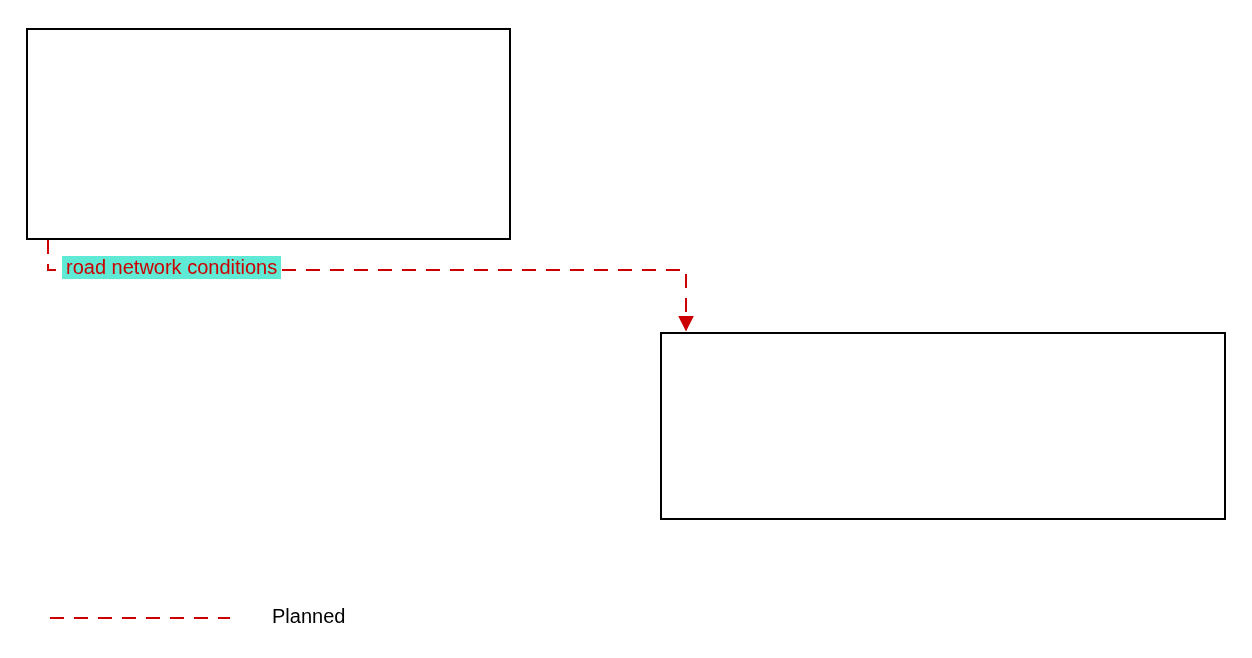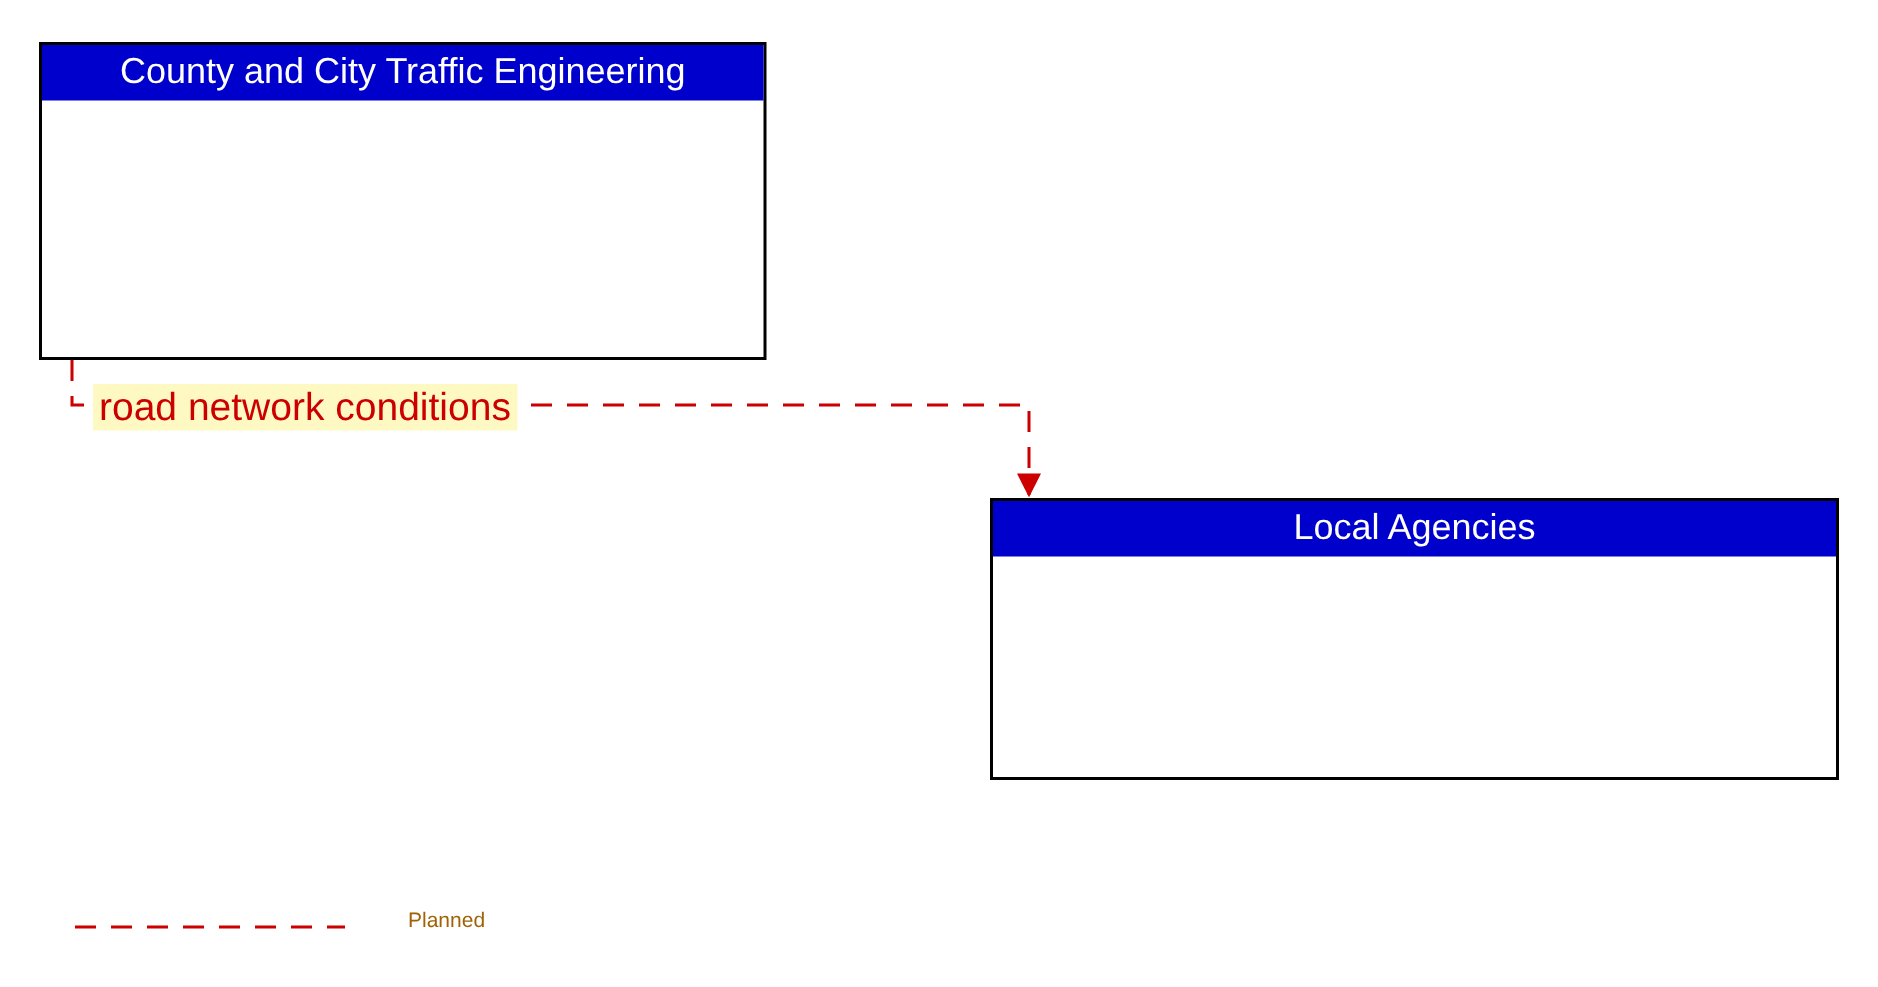--- a/index.html
+++ b/index.html
@@ -29,29 +29,29 @@
   .box-body {
     text-align: center;
     font-size: 24px;
     color: #000;
     padding: 6px 8px 8px 8px;
     line-height: 1.25;
   }
   .flow-label {
     position: absolute;
     color: #cc0000;
-    font-size: 26px;
+    font-size: 20px;
     white-space: nowrap;
-    background: #fef9c3;
+    background: #5eead4;
     padding: 0 4px;
   }
   .legend-label {
     position: absolute;
-    color: #a16207;
-    font-size: 14px;
+    color: #000000;
+    font-size: 20px;
   }
   svg.connectors {
     position: absolute;
     left: 0;
     top: 0;
     width: 1252px;
     height: 658px;
     pointer-events: none;
   }
 </style>
@@ -64,22 +64,20 @@
       <path d="M 0 0 L 10 5 L 0 10 z" fill="#cc0000"></path>
     </marker>
   </defs>
 
   <path d="M 48 240 L 48 270 L 686 270 L 686 330" fill="none" stroke="#cc0000" stroke-width="2" stroke-dasharray="14 10" marker-end="url(#arrowRed)"></path>
 
   <line x1="50" y1="618" x2="230" y2="618" stroke="#cc0000" stroke-width="2" stroke-dasharray="14 10"></line>
 </svg>
 
 <div class="box" style="left:26px; top:28px; width:485px; height:212px;">
-  <div class="box-header">County and City Traffic Engineering</div>
 </div>
 
 <div class="box" style="left:660px; top:332px; width:566px; height:188px;">
-  <div class="box-header">Local Agencies</div>
 </div>
 
 <div class="flow-label" style="left:62px; top:256px;">road network conditions</div>
 
 <div class="legend-label" style="left:272px; top:605px;">Planned</div>
 
 </body></html>

